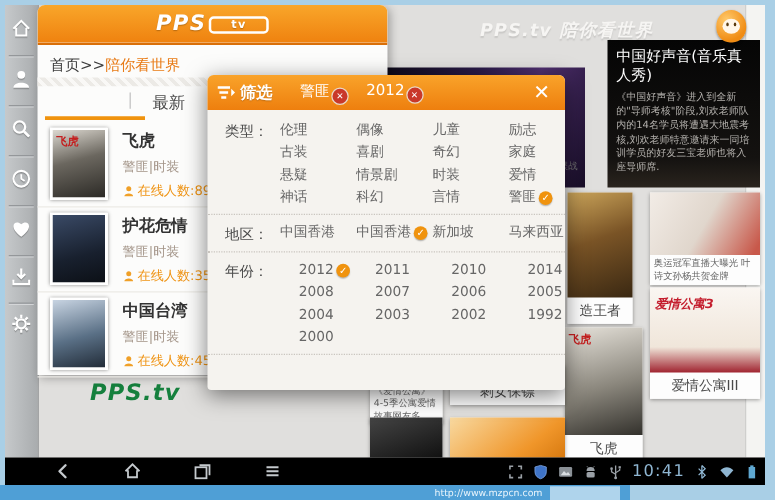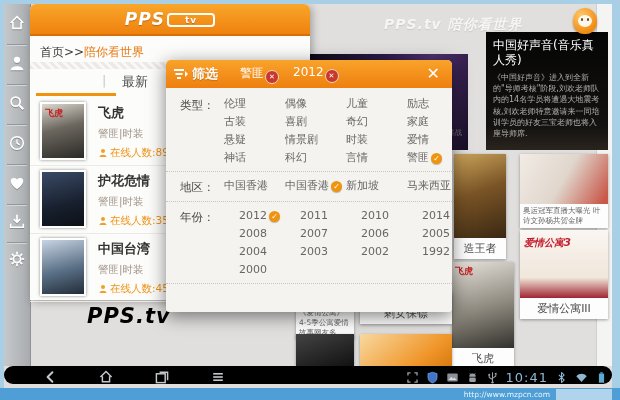--- a/index.html
+++ b/index.html
@@ -2,21 +2,21 @@
 <html><head>
 <meta charset="utf-8">
 <style>
   html,body{margin:0;padding:0;}
   body{font-family:"DejaVu Sans","Liberation Sans",sans-serif;}
   .stage{position:relative;width:620px;height:400px;background:#a9cfe6;overflow:hidden;}
   .screen{position:absolute;left:4px;top:4px;width:608px;height:384px;background:#e0dfdd;overflow:hidden;}
 
   
   .wm-top{position:absolute;left:380px;top:12px;font-size:14px;font-weight:bold;font-style:italic;color:#f6f5f3;text-shadow:0 1px 1px #c9c8c6;letter-spacing:1px;}
-  .wm-bottom{position:absolute;left:83px;top:300px;font-size:21px;font-weight:bold;font-style:italic;color:#000000;letter-spacing:1px;}
+  .wm-bottom{position:absolute;left:68px;top:300px;font-size:18px;font-weight:bold;font-style:italic;color:#15803d;letter-spacing:1px;}
   .scroll-strip{position:absolute;left:592px;top:0;width:16px;height:362px;background:#f4f4f2;border-left:1px solid #cfcfcd;}
 
   .banner{position:absolute;left:302px;top:50px;width:162px;height:96px;background:linear-gradient(115deg,#0d0918,#2b1b49 38%,#503070 62%,#170d26);overflow:hidden;}
   .banner-tag{position:absolute;left:0;bottom:22px;background:#c41e1e;color:#fff;font-size:9px;font-weight:bold;padding:1px 4px;}
   .banner-l1{position:absolute;right:20px;bottom:24px;color:#9a9a9a;font-size:12px;letter-spacing:2px;}
   .banner-l2{position:absolute;right:6px;bottom:12px;color:#6f6f6f;font-size:7.5px;}
   .dots{position:absolute;left:0;right:0;bottom:2px;text-align:center;}
   .dots i{display:inline-block;width:5px;height:5px;border-radius:50%;background:#7a7a7a;margin:0 2px;}
   .dots i.on{background:#f08a00;}
 
@@ -87,28 +87,28 @@
   .m-close{margin-left:auto;font-size:16px;font-weight:bold;color:#fff;cursor:pointer;line-height:28px;padding:0 4px;}
   .m-body{padding:2px 0 0 0;}
   .msec{display:flex;padding:7px 8px 6px 14px;border-bottom:1px dotted #c9c5bf;}
   .msec:last-child{border-bottom:1px dotted #c9c5bf;gap:15px;}
   .mlabel{width:44px;font-size:11.5px;color:#4a4a4a;padding-top:1px;flex:none;}
   .mgrid{display:grid;grid-template-columns:repeat(4,57px);column-gap:4px;row-gap:4px;}
   .mitem{font-size:11px;color:#666;height:14px;line-height:14px;cursor:pointer;white-space:nowrap;}
   .chk{display:inline-block;width:11px;height:11px;border-radius:50%;background:#f0930e;color:#fff;font-size:8px;font-style:normal;text-align:center;line-height:11px;margin-left:2px;vertical-align:0px;box-shadow:0 1px 1px rgba(0,0,0,.25);}
 
   
-  .navbar{position:absolute;left:0;top:362px;width:608px;height:18px;background:#000;border-radius:11px;}
+  .navbar{position:absolute;left:0;top:362px;width:608px;height:34px;background:#000;}
   .nav-ic{position:absolute;top:3px;width:16px;height:16px;cursor:pointer;}
   .statusbar{position:absolute;right:4px;top:0;height:22px;display:flex;align-items:center;gap:7px;}
   .clock{color:#8fb6d2;font-size:13px;letter-spacing:1px;}
   .st-ic{width:13px;height:13px;}
 
   
-  .strip{position:absolute;left:0;top:388px;width:620px;height:12px;background:#4f9fd6;}
+  .strip{position:absolute;left:0;top:388px;width:504px;height:12px;background:#4f9fd6;}
   .strip .url{position:absolute;right:70px;top:2px;font-size:7.5px;color:#eaf5fc;}
   .strip .hl{position:absolute;right:8px;top:1px;font-size:7.5px;color:#1a5a8a;background:rgba(255,255,255,.55);padding:16px 2px;}
 </style>
 </head>
 <body>
 
 <div class="stage">
   <div class="screen">
 
     <div class="wm-top">PPS.tv 陪你看世界</div>

